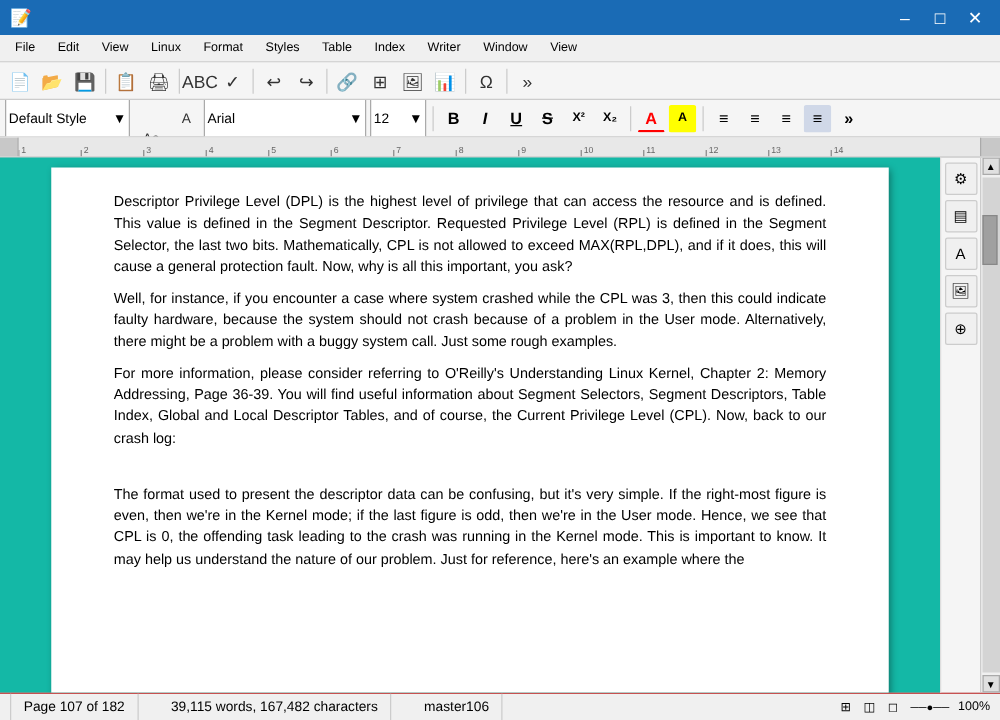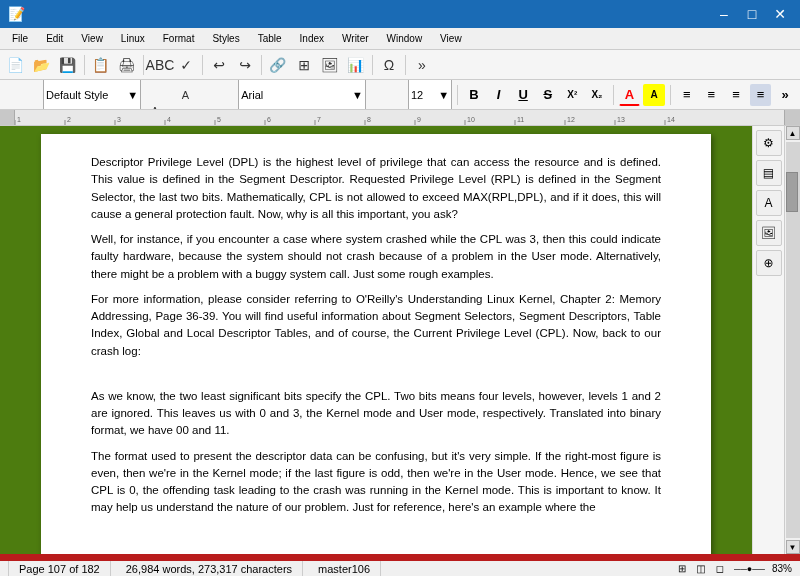--- a/index.html
+++ b/index.html
@@ -79,21 +79,21 @@
     .tb-separator {
       width: 1px; height: 20px; background: #ccc; margin: 0 2px;
     }
     .tb-dropdown {
       height: 22px;
       border: 1px solid #aaa;
       background: white;
       font-size: 11px;
       padding: 16px 2px;
       cursor: pointer;
-      display: flex; align-items: center; margin-left: 39px;
+      display: flex; align-items: center;
     }
     #style-dropdown { width: 100px; }
     #font-dropdown { width: 130px; }
     #size-dropdown { width: 45px; }
 
     
     .fmt-btn {
       width: 22px; height: 22px;
       border: 1px solid transparent;
       background: transparent;
@@ -119,21 +119,21 @@
     #main-area {
       display: flex;
       height: calc(576px - 28px - 22px - 30px - 30px - 16px - 22px);
       background: #808080;
     }
 
     #document-area {
       flex: 1;
       overflow: hidden;
       padding: 8px;
-      background: #4d7c0f;
+      background: #14b8a6;
       position: relative;
     }
 
     #page {
       background: white;
       margin: 0 auto;
       width: 670px;
       min-height: 500px;
       padding: 20px 50px 20px 50px;
       box-shadow: 2px 2px 6px rgba(0,0,0,0.4);
@@ -174,26 +174,26 @@
       border: 1px solid #888;
       position: absolute;
       top: 30px;
       left: 0px;
     }
 
     
     #status-bar {
       background: #f0f0f0;
       height: 22px;
-      border-top: 7px solid #b91c1c;
+      border-top: 1px solid #b91c1c;
       display: flex;
       align-items: center;
       padding: 0 8px;
       font-size: 11px;
-      gap: 5px;
+      gap: 16px;
     }
     .status-item {
       padding: 0 10px;
       border-right: 1px solid #ccc;
       height: 100%;
       display: flex;
       align-items: center;
     }
     .status-item:first-child { border-left: 1px solid #ccc; }
     .status-right {
@@ -372,21 +372,20 @@
 
   <div id="document-area">
     <div id="page">
       <p class="doc-para">Descriptor Privilege Level (DPL) is the highest level of privilege that can access the resource and is defined.  This value is defined in the Segment Descriptor.  Requested Privilege Level (RPL) is defined in the Segment Selector, the last two bits.  Mathematically, CPL is not allowed to exceed MAX(RPL,DPL), and if it does, this will cause a general protection fault. Now, why is all this important, you ask?</p>
       <p class="doc-para">Well, for instance, if you encounter a case where system crashed while the CPL was 3, then this could indicate faulty hardware, because the system should not crash because of a problem in the User mode.  Alternatively, there might be a problem with a buggy system call. Just some rough examples.</p>
       <p class="doc-para">For more information, please consider referring to O'Reilly's Understanding Linux Kernel, Chapter 2: Memory Addressing, Page 36-39. You will find useful information about Segment Selectors, Segment Descriptors, Table Index, Global and Local Descriptor Tables, and of course, the Current Privilege Level (CPL). Now, back to our crash log:</p>
 
       <div style="height:10px;"></div>
       <div style="height:10px;"></div>
 
-      <p class="doc-para">As we know, the two least significant bits specify the CPL.  Two bits means four levels, however, levels 1 and 2 are ignored.  This leaves us with 0 and 3, the Kernel mode and User mode, respectively. Translated into binary format, we have 00 and 11.</p>
       <p class="doc-para">The format used to present the descriptor data can be confusing, but it's very simple. If the right-most figure is even, then we're in the Kernel mode; if the last figure is odd, then we're in the User mode. Hence, we see that CPL is 0, the offending task leading to  the crash was running in the Kernel mode.  This is important to know.  It may help us understand the nature of our problem.  Just for reference, here's an example where the</p>
     </div>
   </div>
 
   <div id="right-panel">
     <div class="panel-icon">⚙</div>
     <div class="panel-icon">▤</div>
     <div class="panel-icon">A</div>
     <div class="panel-icon">🖼</div>
     <div class="panel-icon">⊕</div>
@@ -396,22 +395,22 @@
     <div class="scroll-arrow">▲</div>
     <div class="scroll-track">
       <div class="scroll-thumb"></div>
     </div>
     <div class="scroll-arrow">▼</div>
   </div>
 </div>
 
 <div id="status-bar">
   <div class="status-item">Page 107 of 182</div>
-  <div class="status-item">26,984 words, 273,317 characters</div>
+  <div class="status-item">39,115 words, 167,482 characters</div>
   <div class="status-item">master106</div>
   <div class="status-right">
     <span class="status-icon">⊞</span>
     <span class="status-icon">◫</span>
     <span class="status-icon">◻</span>
     <span class="status-icon" style="font-size:9px;">──●──</span>
-    <span style="font-size:10px;">83%</span>
+    <span style="font-size:10px;">100%</span>
   </div>
 </div>
 
 </body></html>

